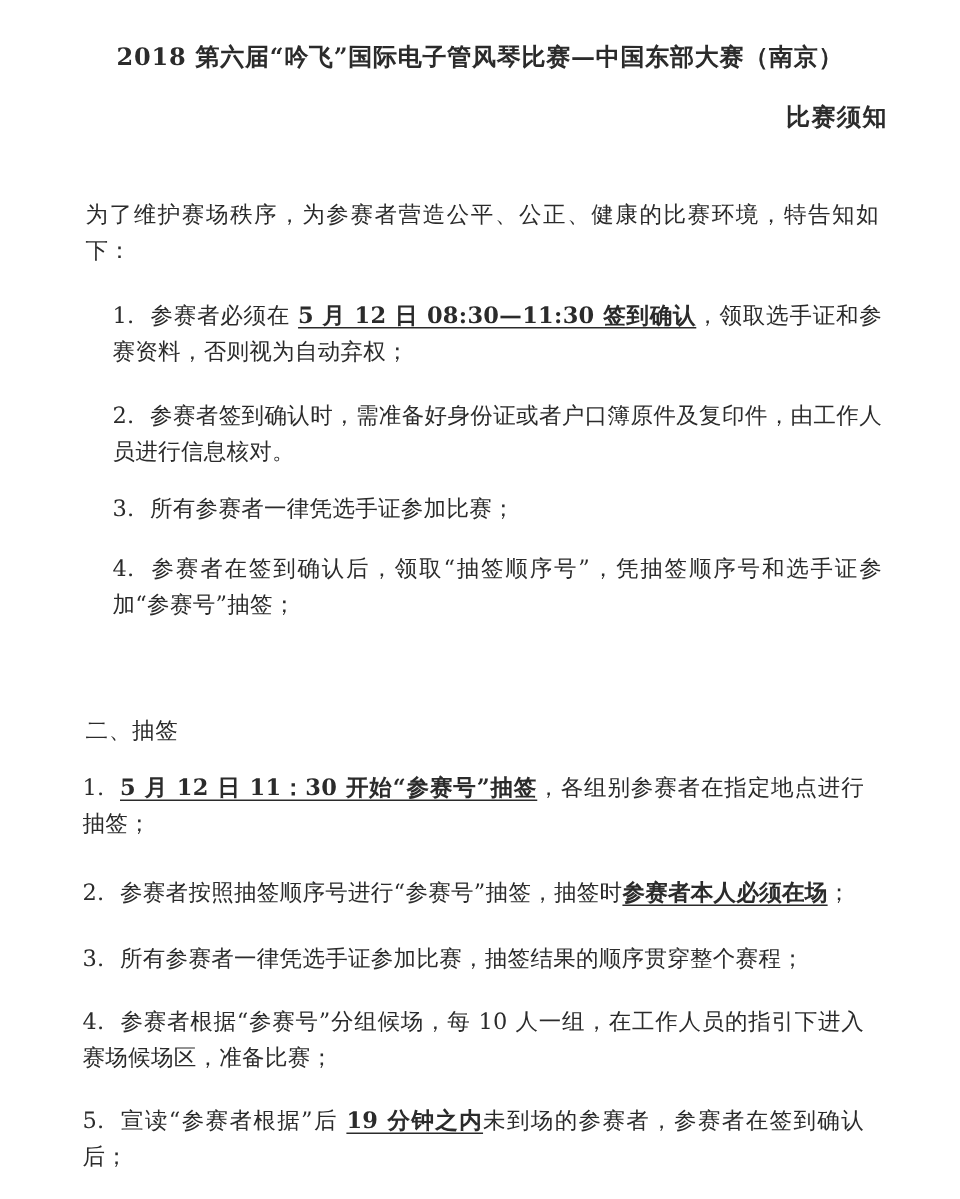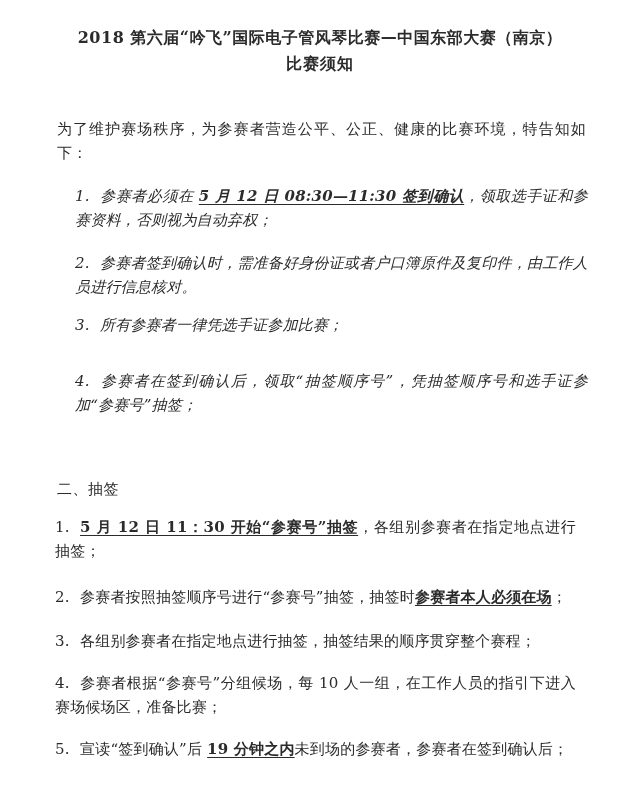--- a/index.html
+++ b/index.html
@@ -23,22 +23,22 @@
   }
   .title {
     margin: 0 20px;
     text-align: center;
     font-size: 16px;
     font-weight: bold;
     letter-spacing: 0.5px;
     line-height: 24px;
   }
   .subtitle {
-    margin: 2px 20px 0;
-    text-align: center;
+    margin: 16px 20px 0;
+    text-align: right;
     font-size: 16px;
     font-weight: bold;
     letter-spacing: 1px;
     line-height: 24px;
   }
   .intro {
     margin: 41px 26px 0 29px;
     text-align: justify;
     letter-spacing: 0.2px;
   }
@@ -51,23 +51,23 @@
   }
   .sec-heading.first { margin-top: 41px; }
   .sec-heading.second { margin-top: 60px; }
   .items-1 { margin: 0 24px 0 47px; }
   .items-2 { margin: 0 36px 0 27px; }
   .item {
     margin: 0;
     text-align: justify;
     letter-spacing: 0.2px;
   }
-  .items-1 .item { margin-top: 19px; font-style: italic; }
+  .items-1 .item { margin-top: 19px; }
   .items-1 .item.i3 { margin-top: 14px; }
-  .items-1 .item.i4 { margin-top: 32px; }
+  .items-1 .item.i4 { margin-top: 16px; }
   .items-2 .item.i1 { margin-top: 14px; }
   .items-2 .item.i2 { margin-top: 22px; }
   .items-2 .item.i3 { margin-top: 20px; }
   .items-2 .item.i4 { margin-top: 18px; }
   .items-2 .item.i5 { margin-top: 18px; }
   .num {
     display: inline-block;
     min-width: 25px;
   }
   .emph {
@@ -93,18 +93,18 @@
     <p class="item i2"><span class="num">2.</span><span>参赛者签到确认时，需准备好身份证或者户口簿原件及复印件，由工作人员进行信息核对。</span><span class="emph"></span><span></span></p>
     <p class="item i3"><span class="num">3.</span><span>所有参赛者一律凭选手证参加比赛；</span><span class="emph"></span><span></span></p>
     <p class="item i4"><span class="num">4.</span><span>参赛者在签到确认后，领取“抽签顺序号”，凭抽签顺序号和选手证参加“参赛号”抽签；</span><span class="emph"></span><span></span></p>
   </div>
 
   <h3 class="sec-heading second">二、抽签</h3>
 
   <div class="items-2">
     <p class="item i1"><span class="num">1.</span><span></span><span class="emph">5 月 12 日 11：30 开始“参赛号”抽签</span><span>，各组别参赛者在指定地点进行抽签；</span></p>
     <p class="item i2"><span class="num">2.</span><span>参赛者按照抽签顺序号进行“参赛号”抽签，抽签时</span><span class="emph">参赛者本人必须在场</span><span>；</span></p>
-    <p class="item i3"><span class="num">3.</span><span>各组别参赛者在指定地点进行抽签，抽签结果的顺序贯穿整个赛程；</span><span class="emph"></span><span></span></p>
+    <p class="item i3"><span class="num">3.</span><span>所有参赛者一律凭选手证参加比赛，抽签结果的顺序贯穿整个赛程；</span><span class="emph"></span><span></span></p>
     <p class="item i4"><span class="num">4.</span><span>参赛者根据“参赛号”分组候场，每 10 人一组，在工作人员的指引下进入赛场候场区，准备比赛；</span><span class="emph"></span><span></span></p>
-    <p class="item i5"><span class="num">5.</span><span>宣读“签到确认”后 </span><span class="emph">19 分钟之内</span><span>未到场的参赛者，参赛者在签到确认后；</span></p>
+    <p class="item i5"><span class="num">5.</span><span>宣读“参赛者根据”后 </span><span class="emph">19 分钟之内</span><span>未到场的参赛者，参赛者在签到确认后；</span></p>
   </div>
 
 </div>
 
 </body></html>

